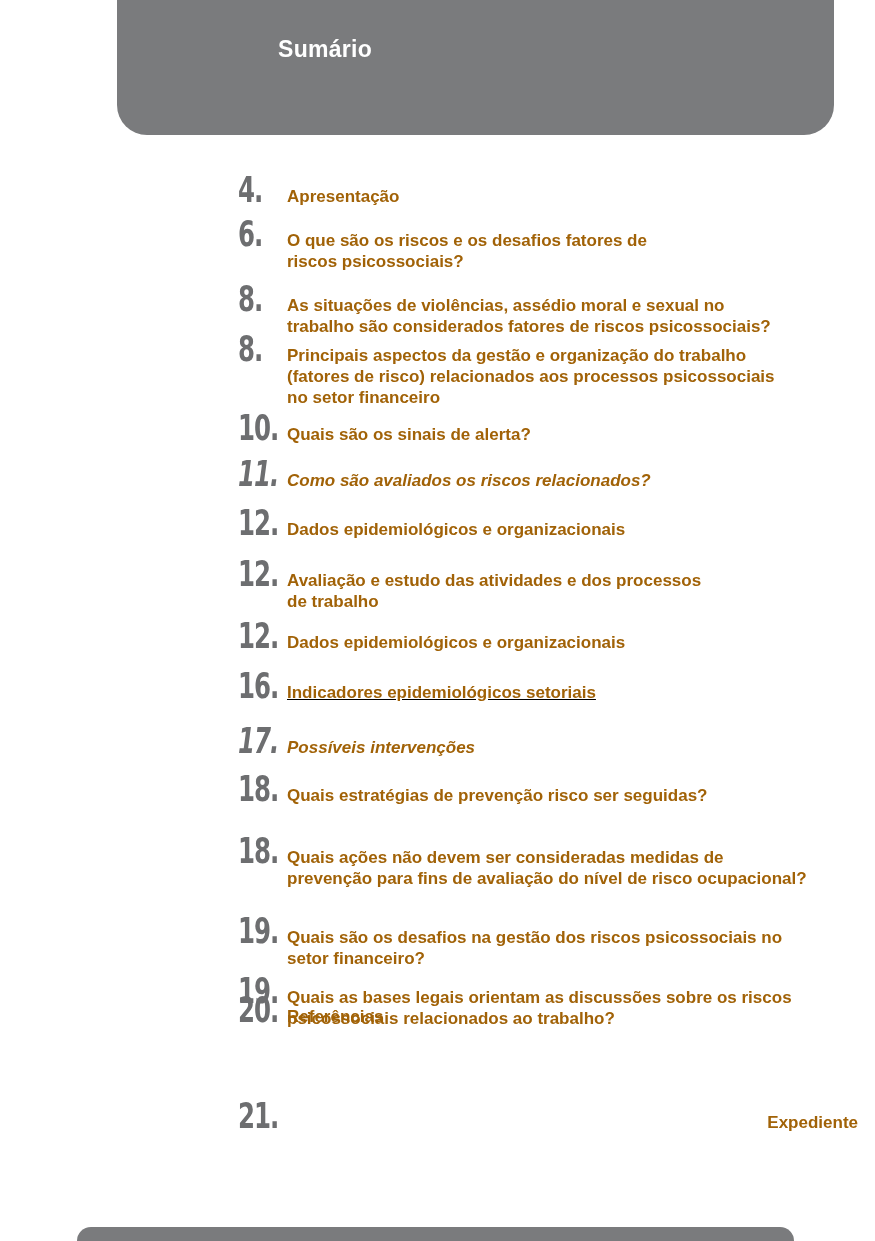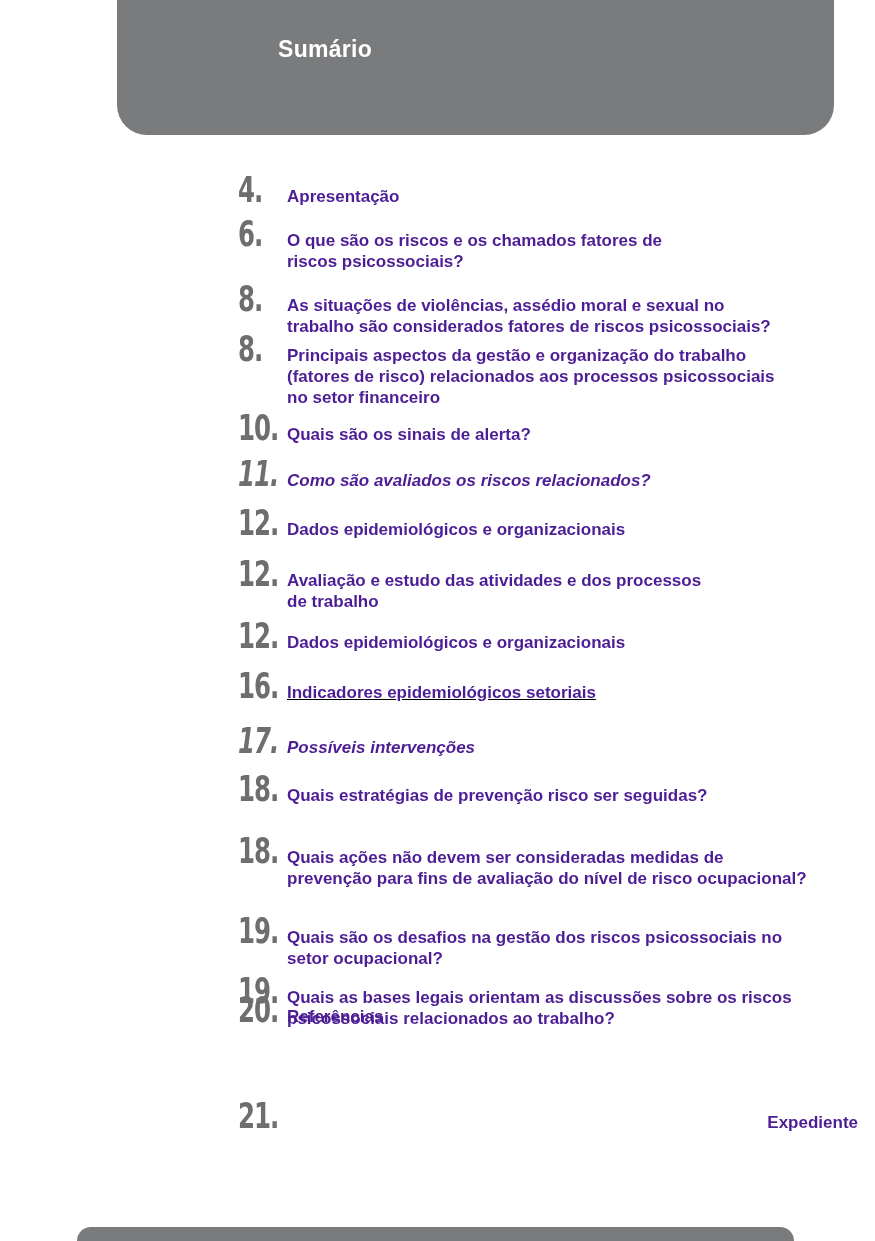--- a/index.html
+++ b/index.html
@@ -67,21 +67,21 @@
     transform: scaleX(0.68);
     transform-origin: left top;
     white-space: nowrap;
   }
   .toc-text {
     margin-left: 49px;
     padding-top: 7px;
     font-size: 17px;
     line-height: 21px;
     font-weight: bold;
-    color: #4c1d95;
+    color: #a16207;
     white-space: pre-line;
   }
 
   .toc-row:nth-child(1)  { top: 179px; }
   .toc-row:nth-child(2)  { top: 223px; }
   .toc-row:nth-child(3)  { top: 288px; }
   .toc-row:nth-child(4)  { top: 338px; }
   .toc-row:nth-child(5)  { top: 417px; }
   .toc-row:nth-child(6)  { top: 463px; font-style: italic; }
   .toc-row:nth-child(7)  { top: 512px; }
@@ -107,21 +107,21 @@
 
   <div id="toc">
 
     <div class="toc-row">
       <span class="toc-num">4.</span>
       <div class="toc-text">Apresentação</div>
     </div>
 
     <div class="toc-row">
       <span class="toc-num">6.</span>
-      <div class="toc-text">O que são os riscos e os chamados fatores de
+      <div class="toc-text">O que são os riscos e os desafios fatores de
 riscos psicossociais?</div>
     </div>
 
     <div class="toc-row">
       <span class="toc-num">8.</span>
       <div class="toc-text">As situações de violências, assédio moral e sexual no
 trabalho são considerados fatores de riscos psicossociais?</div>
     </div>
 
     <div class="toc-row">
@@ -174,21 +174,21 @@
 
     <div class="toc-row">
       <span class="toc-num">18.</span>
       <div class="toc-text">Quais ações não devem ser consideradas medidas de
 prevenção para fins de avaliação do nível de risco ocupacional?</div>
     </div>
 
     <div class="toc-row">
       <span class="toc-num">19.</span>
       <div class="toc-text">Quais são os desafios na gestão dos riscos psicossociais no
-setor ocupacional?</div>
+setor financeiro?</div>
     </div>
 
     <div class="toc-row">
       <span class="toc-num">19.</span>
       <div class="toc-text">Quais as bases legais orientam as discussões sobre os riscos
 psicossociais relacionados ao trabalho?</div>
     </div>
 
     <div class="toc-row">
       <span class="toc-num">20.</span>

